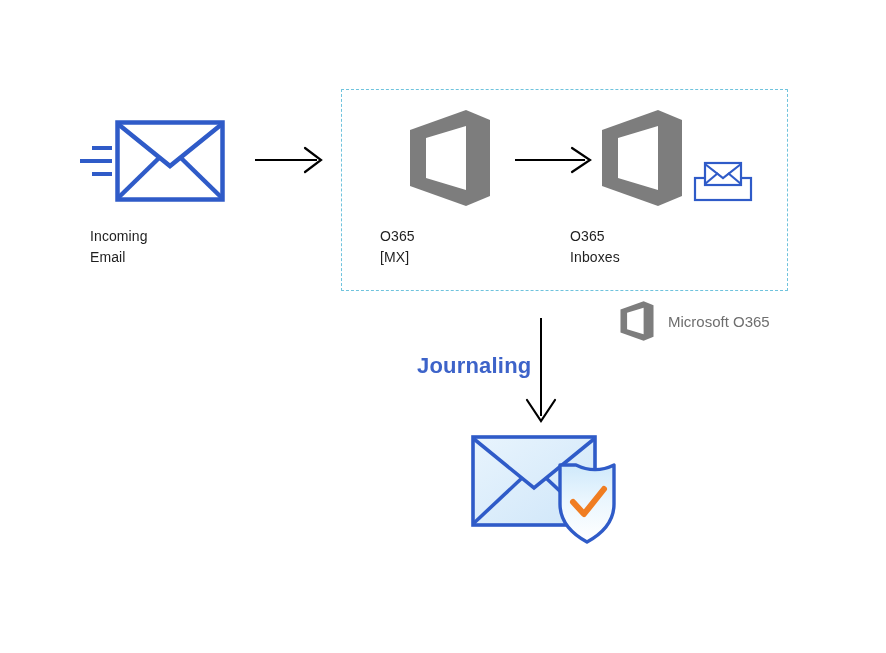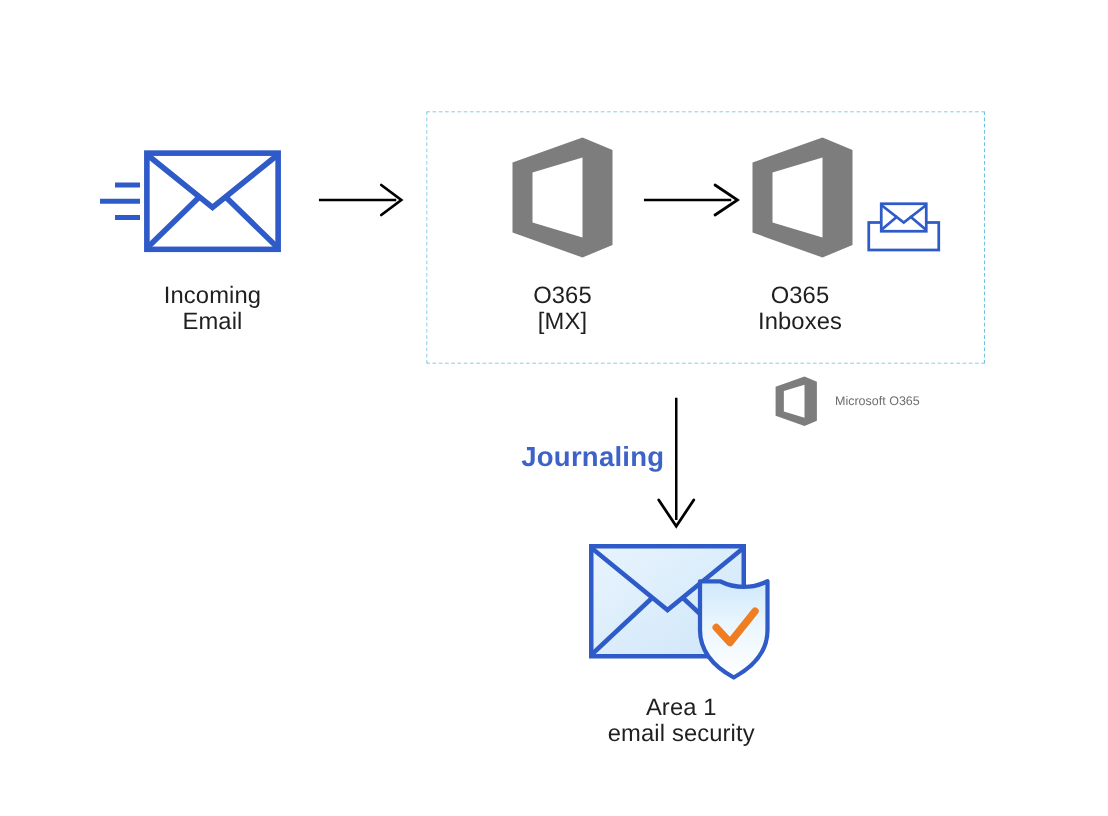--- a/index.html
+++ b/index.html
@@ -14,23 +14,22 @@
   #canvas {
     position: relative;
     width: 886px;
     height: 653px;
     background: #ffffff;
     overflow: hidden;
   }
   .node { position: absolute; }
   .caption {
     position: absolute;
-    text-align: center;
-    font-family: "Liberation Sans", sans-serif;
-    font-size: 19px;
+    font-family: "Liberation Sans", sans-serif;
+    font-size: 14px;
     line-height: 21px;
     color: #1f1f1f;
     white-space: pre-line;
     letter-spacing: 0.1px;
   }
 
   
   #o365-zone {
     position: absolute;
     left: 341px;
@@ -60,21 +59,21 @@
   #legend {
     position: absolute;
     left: 618px;
     top: 300px;
     display: flex;
     align-items: center;
     gap: 12px;
   }
   #legend-icon { width: 38px; height: 42px; }
   #legend-label {
-    font-size: 10px;
+    font-size: 15px;
     color: #6e6e6e;
     font-family: "Liberation Sans", sans-serif;
     white-space: nowrap;
   }
 
   
   #journaling-label {
     position: absolute;
     left: 417px;
     top: 353px;
@@ -213,16 +212,14 @@
                C 118,39 132,39 144,33
                L 144,72
                C 144,92 128,104 117,110
                C 106,104 90,92 90,72
                L 90,33 Z" fill="url(#shieldGrad)" stroke="#2f5bc8" stroke-width="3.4" stroke-linejoin="round"></path>
 
       <polyline points="103,70 114,82 134,57" fill="none" stroke="#f07d22" stroke-width="6" stroke-linecap="round" stroke-linejoin="round"></polyline>
     </svg>
   </div>
 
-  <div class="caption" id="caption-area1">Area 1
-email security</div>
 
 </div>
 
 </body></html>

